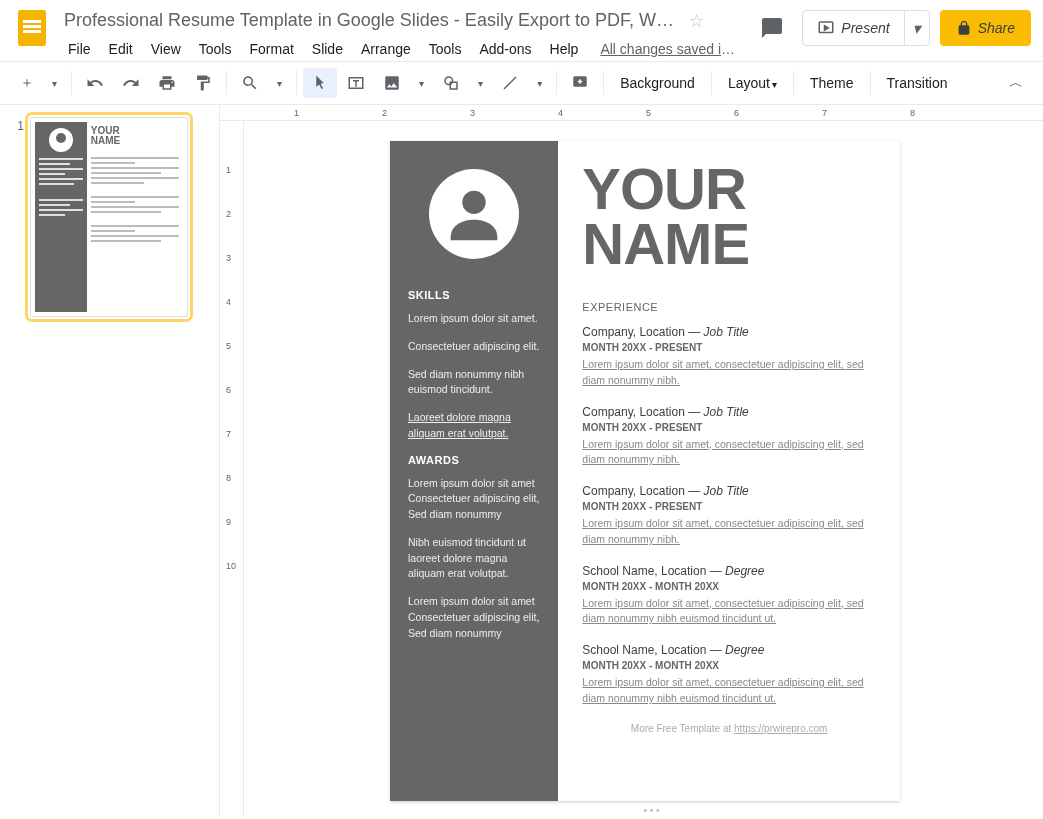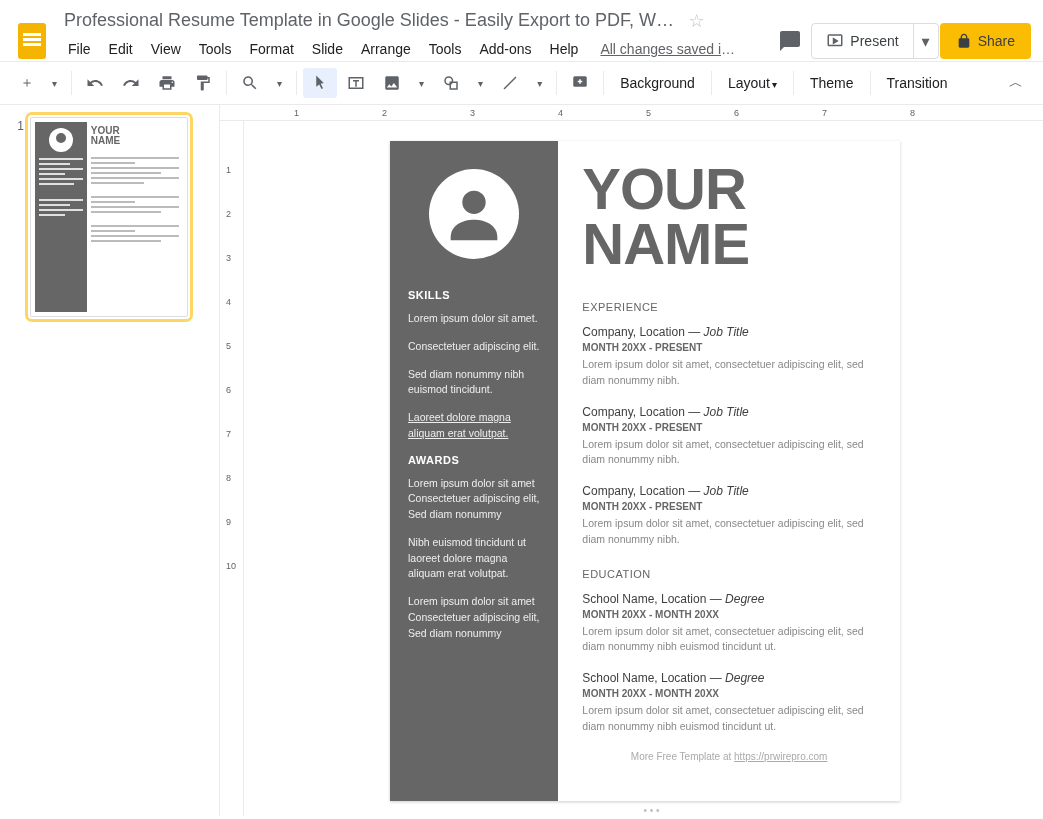--- a/index.html
+++ b/index.html
@@ -1,28 +1,28 @@
 <!DOCTYPE html>
 <html><head>
 <meta charset="utf-8">
 <style>
 * { box-sizing: border-box; margin: 0; padding: 0; }
 body { font-family: Arial, sans-serif; background: #fff; overflow: hidden; }
 
-.header { display: flex; align-items: flex-end; padding: 8px 12px 0 12px; }
+.header { display: flex; align-items: flex-start; padding: 8px 12px 0 12px; }
 .logo { width: 40px; height: 40px; margin-right: 8px; display:flex; align-items:center; justify-content:center; }
 .logo-inner { width: 28px; height: 36px; background: #f4b400; border-radius: 3px; position: relative; }
 .logo-inner::after { content:''; position:absolute; left:5px; top:10px; width:18px; height:3px; background:#fff; box-shadow: 0 5px 0 #fff, 0 10px 0 #fff; }
 .title-area { flex: 1; }
 .doc-title { font-size: 18px; color: #5f6368; padding: 2px 4px; display:inline-block; max-width: 620px; white-space: nowrap; overflow: hidden; text-overflow: ellipsis; vertical-align: middle; }
 .star { color: #bdc1c6; font-size: 18px; margin-left: 6px; vertical-align: middle; }
 .menu-bar { display: flex; gap: 2px; margin-top: 4px; align-items: center; }
 .menu-item { padding: 4px 8px; font-size: 14px; color: #202124; cursor: pointer; border-radius: 3px; }
 .save-status { margin-left: 12px; color: #5f6368; font-size: 14px; text-decoration: underline; max-width: 140px; white-space:nowrap; overflow:hidden; text-overflow:ellipsis; }
-.header-right { display: flex; align-items: center; gap: 1px; margin-left: auto; }
+.header-right { display: flex; align-items: center; gap: 10px; margin-left: auto; font-style: italic; }
 .comment-btn { width: 40px; height: 40px; border-radius: 50%; display:flex; align-items:center; justify-content:center; color:#5f6368; cursor:pointer; }
 .present-btn { display:flex; align-items:center; border:1px solid #dadce0; border-radius:4px; height:36px; }
 .present-main { padding: 0 14px; display:flex; align-items:center; gap:6px; font-size:14px; color:#3c4043; cursor:pointer; height:100%; }
 .present-drop { border-left:1px solid #dadce0; padding:0 8px; cursor:pointer; color:#5f6368; height:100%; display:flex; align-items:center; }
 .share-btn { background:#fbbc04; border-radius:4px; padding:0 16px; height:36px; display:flex; align-items:center; gap:6px; font-size:14px; color:#3c4043; cursor:pointer; font-weight:500; }
 
 .toolbar { border-top:1px solid #e8eaed; border-bottom:1px solid #e8eaed; padding: 4px 12px; display:flex; align-items:center; gap:2px; height:44px; }
 .tb-btn { padding:6px 8px; color:#5f6368; cursor:pointer; border-radius:3px; display:flex; align-items:center; font-size:14px; }
 .tb-combo { display:flex; align-items:center; }
 .tb-sep { width:1px; height:24px; background:#e8eaed; margin:0 4px; }
@@ -61,21 +61,21 @@
 .sec-p { font-size:10.5px; line-height:1.5; margin-bottom:12px; color:#eee; }
 .sec-p .und { text-decoration: underline; }
 
 .resume-right { flex:1; padding: 20px 24px; color:#666; }
 .big-name { font-size:58px; font-weight:900; line-height:0.95; color:#666; letter-spacing:-1px; margin-bottom:30px; }
 .r-sec-h { font-size:11px; font-weight:400; letter-spacing:0.5px; color:#666; margin-bottom:12px; }
 .r-entry { margin-bottom:16px; }
 .r-title { font-size:12px; color:#404040; margin-bottom:3px; }
 .r-title i { font-style:italic; }
 .r-date { font-size:10px; font-weight:700; color:#666; margin-bottom:4px; }
-.r-desc { font-size:10.5px; color:#888; line-height:1.5; }
+.r-desc { font-size:10.5px; color:#888; line-height:1.5;text-decoration:underline; }
 .r-footer { font-size:10px; color:#aaa; text-align:center; margin-top:10px; }
 .r-footer a { color:#aaa; text-decoration:underline; }
 
 .dots { text-align:center; color:#bbb; font-size:10px; padding:4px; }
 svg { display:block; }
 </style>
 </head>
 <body>
 
 <div class="header">
@@ -335,21 +335,20 @@
           <div class="r-entry">
             <div class="r-title"><span>Company, Location — </span><i>Job Title</i></div>
             <div class="r-date">MONTH 20XX - PRESENT</div>
             <div class="r-desc">Lorem ipsum dolor sit amet, consectetuer adipiscing elit, sed diam nonummy nibh.</div>
           </div>
           <div class="r-entry">
             <div class="r-title"><span>Company, Location — </span><i>Job Title</i></div>
             <div class="r-date">MONTH 20XX - PRESENT</div>
             <div class="r-desc">Lorem ipsum dolor sit amet, consectetuer adipiscing elit, sed diam nonummy nibh.</div>
           </div>
-          <div class="r-sec-h" style="margin-top:20px">EDUCATION</div>
           <div class="r-entry">
             <div class="r-title"><span>School Name, Location — </span><i>Degree</i></div>
             <div class="r-date">MONTH 20XX - MONTH 20XX</div>
             <div class="r-desc">Lorem ipsum dolor sit amet, consectetuer adipiscing elit, sed diam nonummy nibh euismod tincidunt ut.</div>
           </div>
           <div class="r-entry">
             <div class="r-title"><span>School Name, Location — </span><i>Degree</i></div>
             <div class="r-date">MONTH 20XX - MONTH 20XX</div>
             <div class="r-desc">Lorem ipsum dolor sit amet, consectetuer adipiscing elit, sed diam nonummy nibh euismod tincidunt ut.</div>
           </div>

